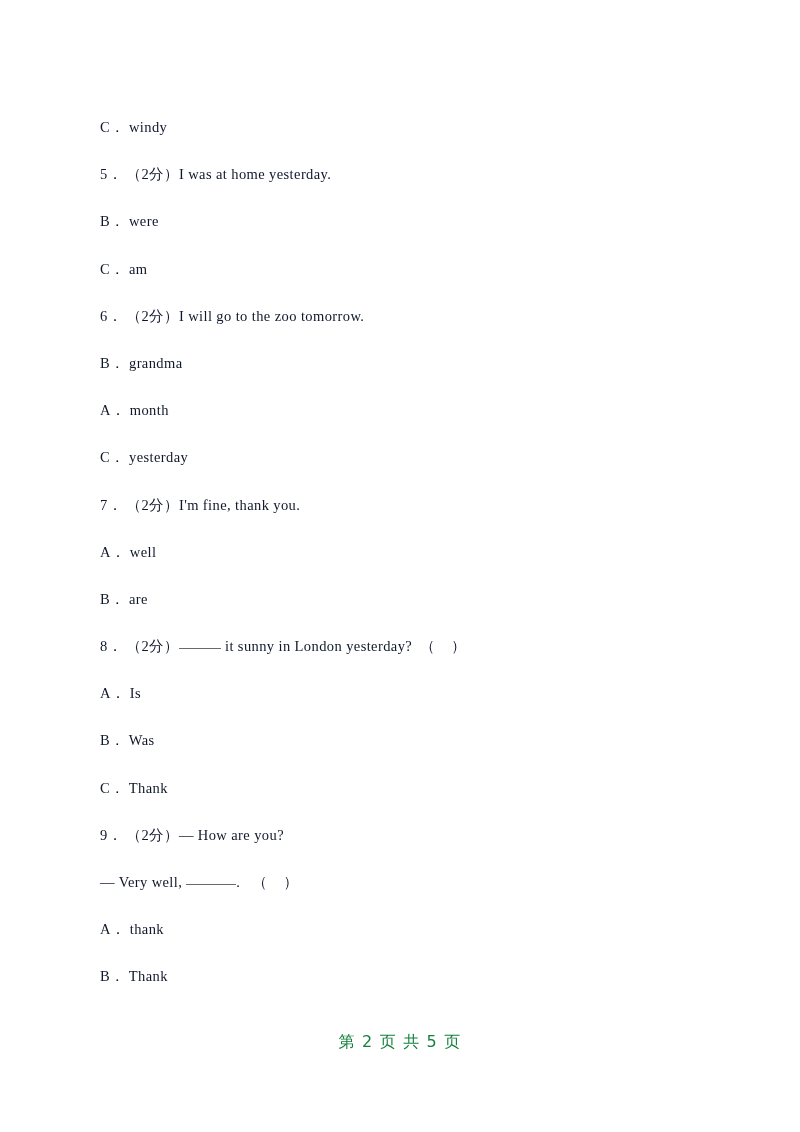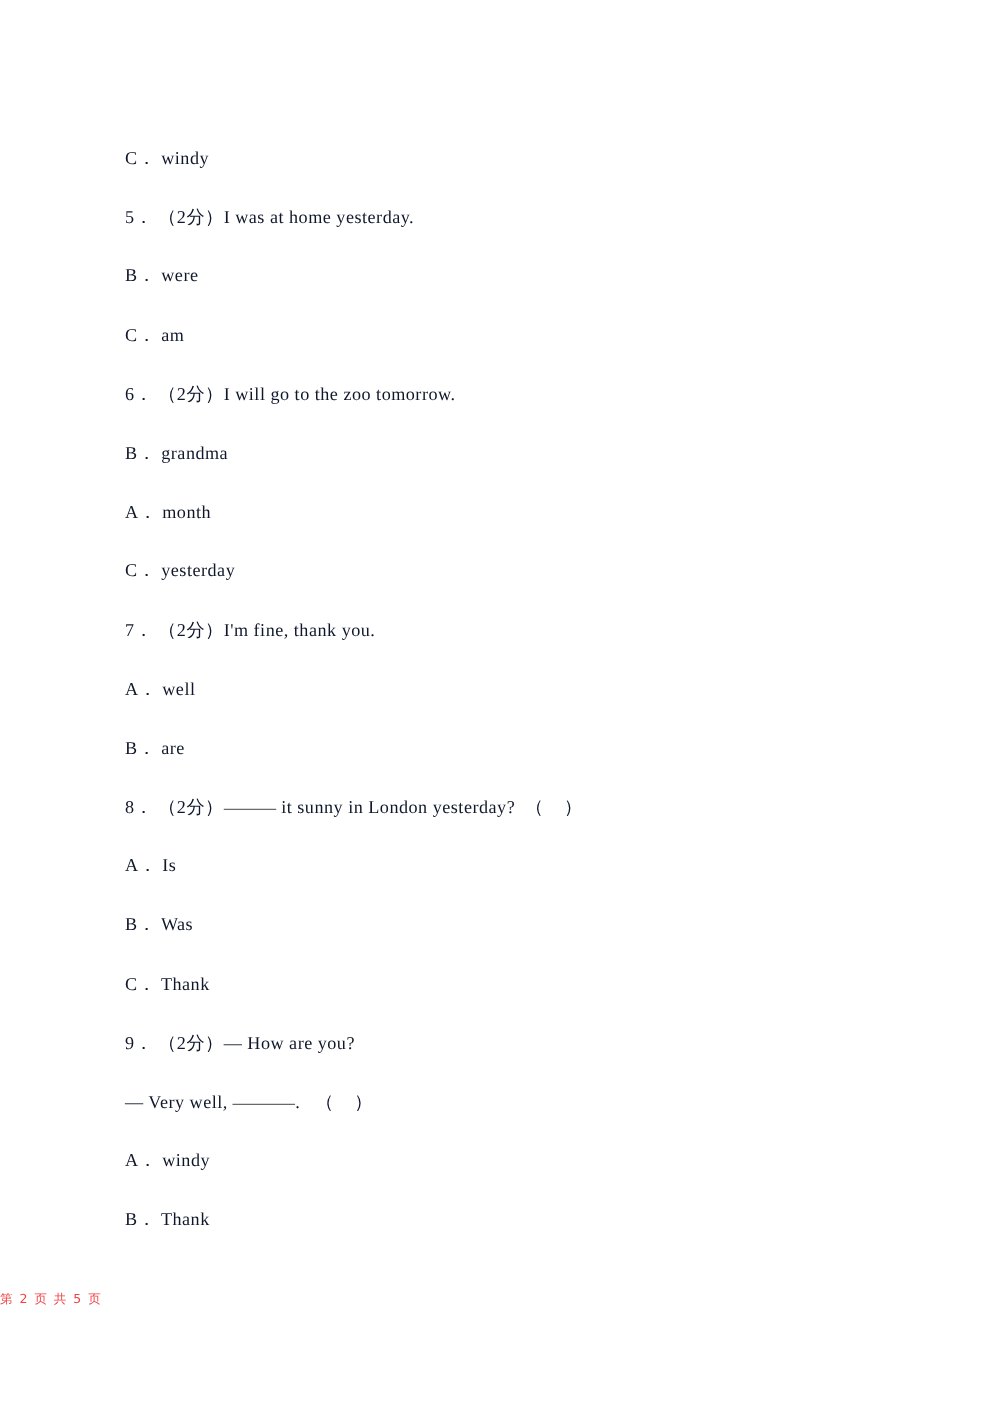--- a/index.html
+++ b/index.html
@@ -59,23 +59,23 @@
     top: -2px;
   }
   .blank-8 { width: 42px; }
   .blank-9 { width: 50px; }
 
   .footer {
     position: absolute;
     left: 0;
     top: 1032px;
     width: 800px;
-    text-align: left;
-    font-size: 10px;
-    color: #ef4444;
+    text-align: center;
+    font-size: 16px;
+    color: #15803d;
     font-family: "DejaVu Sans", "Liberation Sans", sans-serif;
     letter-spacing: 1.2px;
     white-space: pre;
   }
 </style>
 </head>
 <body>
 
 <div class="page">
 
@@ -110,21 +110,21 @@
     <div class="line opt"><span>A． Is</span></div>
 
     <div class="line opt"><span>B． Was</span></div>
 
     <div class="line opt"><span>C． Thank</span></div>
 
     <div class="line qnum"><span>9． （2分）— How are you?</span></div>
 
     <div class="line qnum"><span>— Very well, </span><span class="blank blank-9"></span><span>.   （    ）</span></div>
 
-    <div class="line opt"><span>A． windy</span></div>
+    <div class="line opt"><span>A． thank</span></div>
 
     <div class="line opt"><span>B． Thank</span></div>
 
   </div>
 
   <div class="footer">第 2 页 共 5 页</div>
 
 </div>
 
 </body></html>

